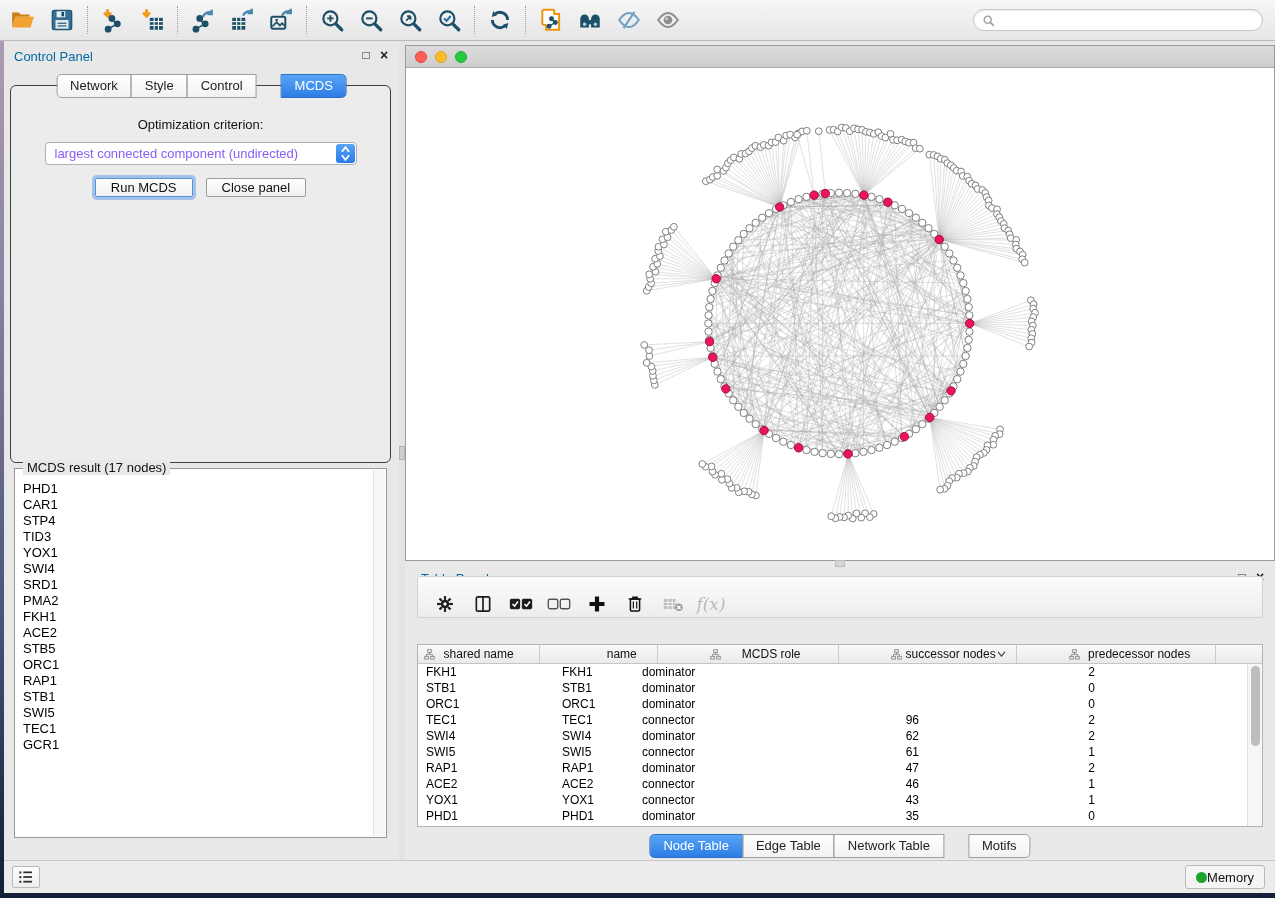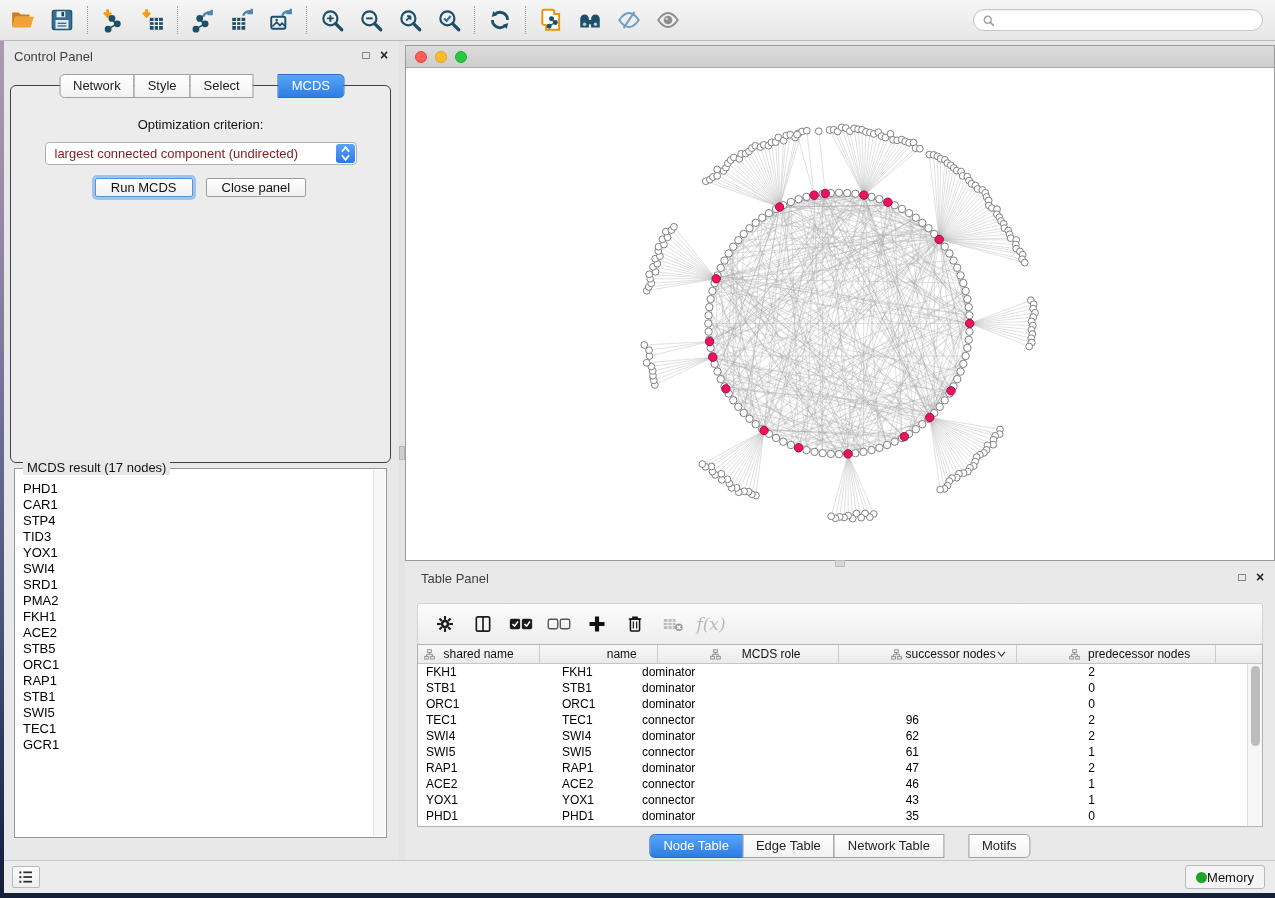--- a/index.html
+++ b/index.html
@@ -19,40 +19,40 @@
     border:1px solid #c6c6c6; border-radius:12px; display:flex; align-items:center;
     padding:0 8px; box-shadow:inset 0 1px 2px rgba(0,0,0,.08); }
   .search-box input { border:none; outline:none; flex:1; font-size:12px; background:transparent; margin-left:5px; }
 
   
   .app { position:absolute; left:4px; top:41px; width:1271px; height:852px; background:#e8e8e8; }
 
   
   .control-panel { position:absolute; left:0; top:0; width:395px; height:819px; }
   .panel-header { position:absolute; left:0; top:0; right:0; height:26px; }
-  .panel-title { position:absolute; left:10px; top:8px; font-size:13px; color:#404040; }
+  .panel-title { position:absolute; left:10px; top:8px; font-size:13px; color:#0369a1; }
   .win-btn { position:absolute; top:7px; width:14px; height:14px; font-size:12px; line-height:14px;
     text-align:center; color:#222; cursor:default; }
   .win-btn.float { right:26px; }
   .win-btn.close { right:8px; font-weight:bold; font-size:14px; }
 
   .seg-tabs { position:absolute; display:inline-flex; z-index:3; }
   .cp-tabs { left:50%; transform:translateX(-50%); top:33px; }
   .seg-tab { background:linear-gradient(#ffffff,#f2f2f2); border:1px solid #9f9f9f; margin-left:-1px;
     font-size:13px; color:#222; padding:3px 13px 4px; cursor:default; }
   .seg-tab:first-child { border-radius:5px 0 0 5px; margin-left:0; }
   .seg-tab:last-child { border-radius:0 5px 5px 0;margin-left:24px; }
   .seg-tab.active { background:linear-gradient(#57a6f7,#2d7ce4); border-color:#2b6fc9; color:#fff; }
 
   .cp-card { position:absolute; left:6px; top:44px; width:381px; height:378px;
     background:#ececec; border:1px solid #404040; border-radius:6px; }
   .opt-label { margin-top:31px; text-align:center; font-size:13px; color:#111; }
   .select-wrap { position:relative; width:312px; height:23px; margin:10px auto 0;
     background:#fff; border:1px solid #b0b0b0; border-radius:4px; }
-  .select-value { position:absolute; left:9px; top:3px; font-size:13px; color:#7f1d1d; white-space:nowrap; }
+  .select-value { position:absolute; left:9px; top:3px; font-size:13px; color:#8b5cf6; white-space:nowrap; }
   .select-stepper { position:absolute; right:1px; top:1px; width:19px; height:19px; border-radius:3px;
     background:linear-gradient(#5aa4f7,#2a79e8); display:flex; flex-direction:column;
     align-items:center; justify-content:center; gap:1px; }
   .btn-row { display:flex; justify-content:center; gap:13px; margin-top:13px; }
   .mac-btn { height:19px; padding:0 15px; font-size:13px; color:#111;
     background:linear-gradient(#ffffff,#f0f0f0); border:1px solid #9c9c9c; border-radius:2px; }
   .mac-btn.focus { border-color:#5795d6; box-shadow:0 0 0 3px rgba(100,160,235,.55); }
 
   .groupbox { position:absolute; left:10px; top:427px; width:373px; height:370px;
     background:#fff; border:1px solid #979797; }
@@ -79,23 +79,23 @@
   .light.green { background:#27c93f; border:1px solid #1dad32; }
   .net-title-text { position:absolute; left:0; right:0; top:4px; text-align:center;
     font-size:12px; font-weight:bold; color:#111; }
   .net-canvas { position:absolute; left:0; top:22px; right:0; bottom:0; background:#fff; }
   .net-canvas svg { position:absolute; left:0; top:0; width:100%; height:100%; }
 
   
   .table-panel { position:absolute; left:401px; top:522px; width:870px; height:297px; background:#e9e9e9; }
   .tp-handle { position:absolute; top:-3px; left:calc(50% - 5px); width:10px; height:7px;
     background:#d6d6d6; border:1px solid #bdbdbd; }
-  .tp-toolbar { position:absolute; left:12px; top:40px; right:12px; height:42px;
+  .tp-toolbar { position:absolute; left:12px; top:13px; right:12px; height:42px;
     background:linear-gradient(#fcfcfc,#ededed); border:1px solid #d2d2d2; border-radius:3px;
-    display:flex; align-items:center; padding-left:14px; }
+    display:flex; align-items:flex-end; padding-left:14px; }
   .tpt-btn { width:26px; height:26px; display:flex; align-items:center; justify-content:center; margin-right:12px; }
   .fx-label { font-family:"DejaVu Serif","Liberation Serif",serif; font-style:italic;
     font-size:17px; color:#b9b9b9; }
 
   .node-table { position:absolute; left:12px; top:81px; right:12px; height:183px;
     background:#fff; border:1px solid #b3b3b3; }
   .nt-header { display:flex; height:19px; background:linear-gradient(#f8f8f8,#eaeaea);
     border-bottom:1px solid #c6c6c6;gap:46px; }
   .nt-hcell { position:relative; border-right:1px solid #cccccc; font-size:12px; color:#111;
     display:flex; align-items:center; justify-content:center; }
@@ -294,21 +294,21 @@
 
     <div class="control-panel">
       <div class="panel-header">
         <span class="panel-title">Control Panel</span>
         <span class="win-btn float">□</span>
         <span class="win-btn close">×</span>
       </div>
       <div class="seg-tabs cp-tabs">
         <div class="seg-tab">Network</div>
         <div class="seg-tab">Style</div>
-        <div class="seg-tab">Select</div>
+        <div class="seg-tab">Control</div>
         <div class="seg-tab active">MCDS</div>
       </div>
       <div class="cp-card">
         <div class="opt-label">Optimization criterion:</div>
         <div class="select-wrap">
           <span class="select-value">largest connected component (undirected)</span>
           <span class="select-stepper">
             <svg width="9" height="7" viewBox="0 0 10 7">
                 <polyline points="1,6 5,1 9,6" fill="none" stroke="#fff" stroke-width="2"></polyline>
               </svg>

